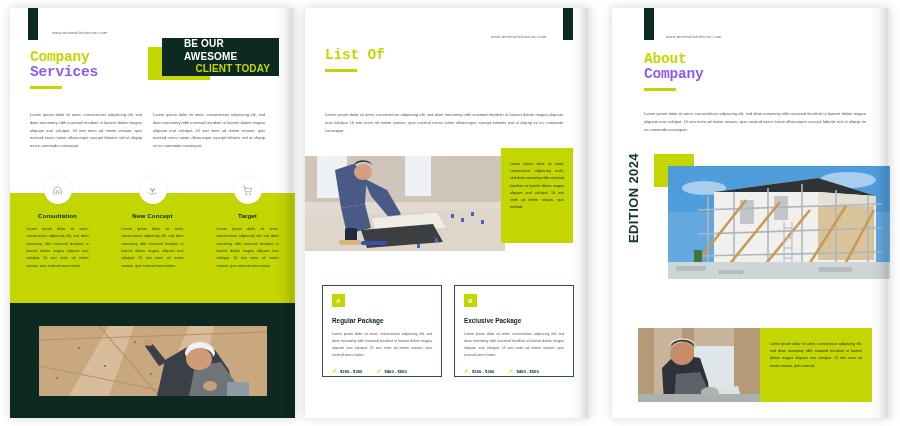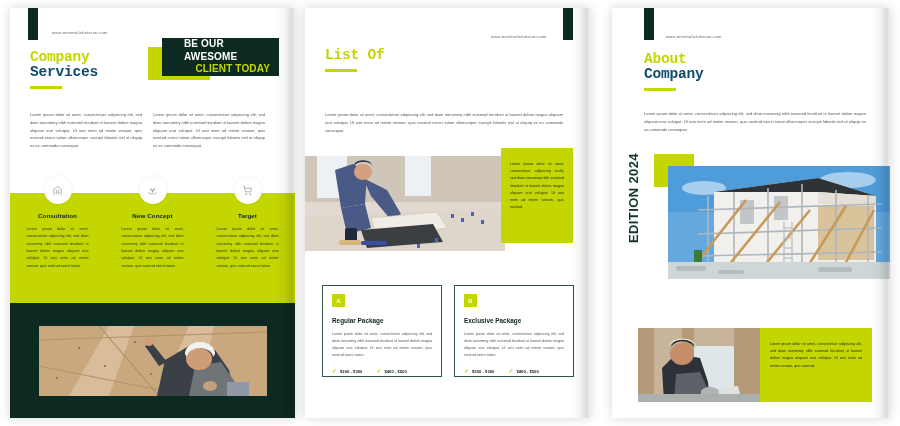--- a/index.html
+++ b/index.html
@@ -53,21 +53,21 @@
   .title-top {
     font-size:14.5px;
     font-weight:bold;
     color:#c3d600;
     letter-spacing:-0.2px;
     line-height:1.05;
   }
   .title-bot {
     font-size:14.5px;
     font-weight:bold;
-    color:#0c4a6e;
+    color:#8b5cf6;
     letter-spacing:-0.2px;
     line-height:1.05;
   }
   .rule {
     margin-top:6px;
     width:32px; height:2.4px;
     background:#c3d600;
   }
 
   .body-copy {

